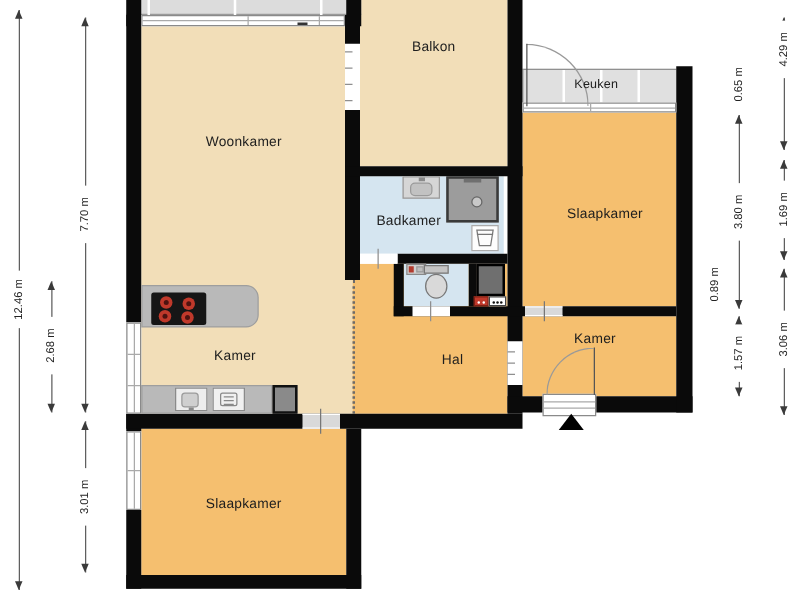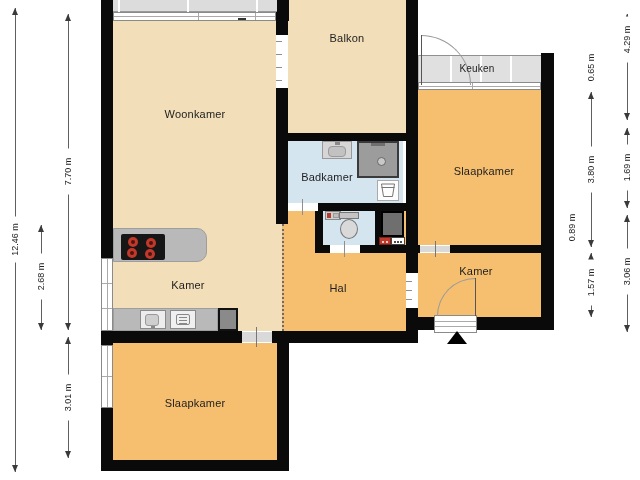--- a/index.html
+++ b/index.html
@@ -183,21 +183,21 @@
     <div class="dot" style="left:5px;top:3px"></div>
     <div class="dot" style="left:8px;top:3px"></div>
   </div>
 
   <span class="rlabel" style="left:195px;top:114px">Woonkamer</span>
   <span class="rlabel" style="left:347px;top:38px">Balkon</span>
   <span class="rlabel" style="left:327px;top:177px">Badkamer</span>
   <span class="rlabel small" style="left:477px;top:68px">Keuken</span>
   <span class="rlabel" style="left:484px;top:171px">Slaapkamer</span>
   <span class="rlabel" style="left:188px;top:285px">Kamer</span>
-  <span class="rlabel" style="left:338px;top:288px">Hal</span>
+  <span class="rlabel" style="left:362px;top:288px">Hal</span>
   <span class="rlabel" style="left:476px;top:271px">Kamer</span>
   <span class="rlabel" style="left:195px;top:403px">Slaapkamer</span>
 
   <div id="dims">
       <div class="dim-line" style="left: 15px; top: 8px; height: 464px;"></div>
       <div class="dim-arrow" style="left: 12px; top: 8px; border-left: 3px solid transparent; border-right: 3px solid transparent; border-bottom: 7px solid rgb(58, 58, 58);"></div>
       <div class="dim-arrow" style="left: 12px; top: 465px; border-left: 3px solid transparent; border-right: 3px solid transparent; border-top: 7px solid rgb(58, 58, 58);"></div>
       <div class="dim-label" style="left: -8px; top: 233px;">12.46 m</div>
       <div class="dim-line" style="left: 68px; top: 14px; height: 316px;"></div>
       <div class="dim-arrow" style="left: 65px; top: 14px; border-left: 3px solid transparent; border-right: 3px solid transparent; border-bottom: 7px solid rgb(58, 58, 58);"></div>

